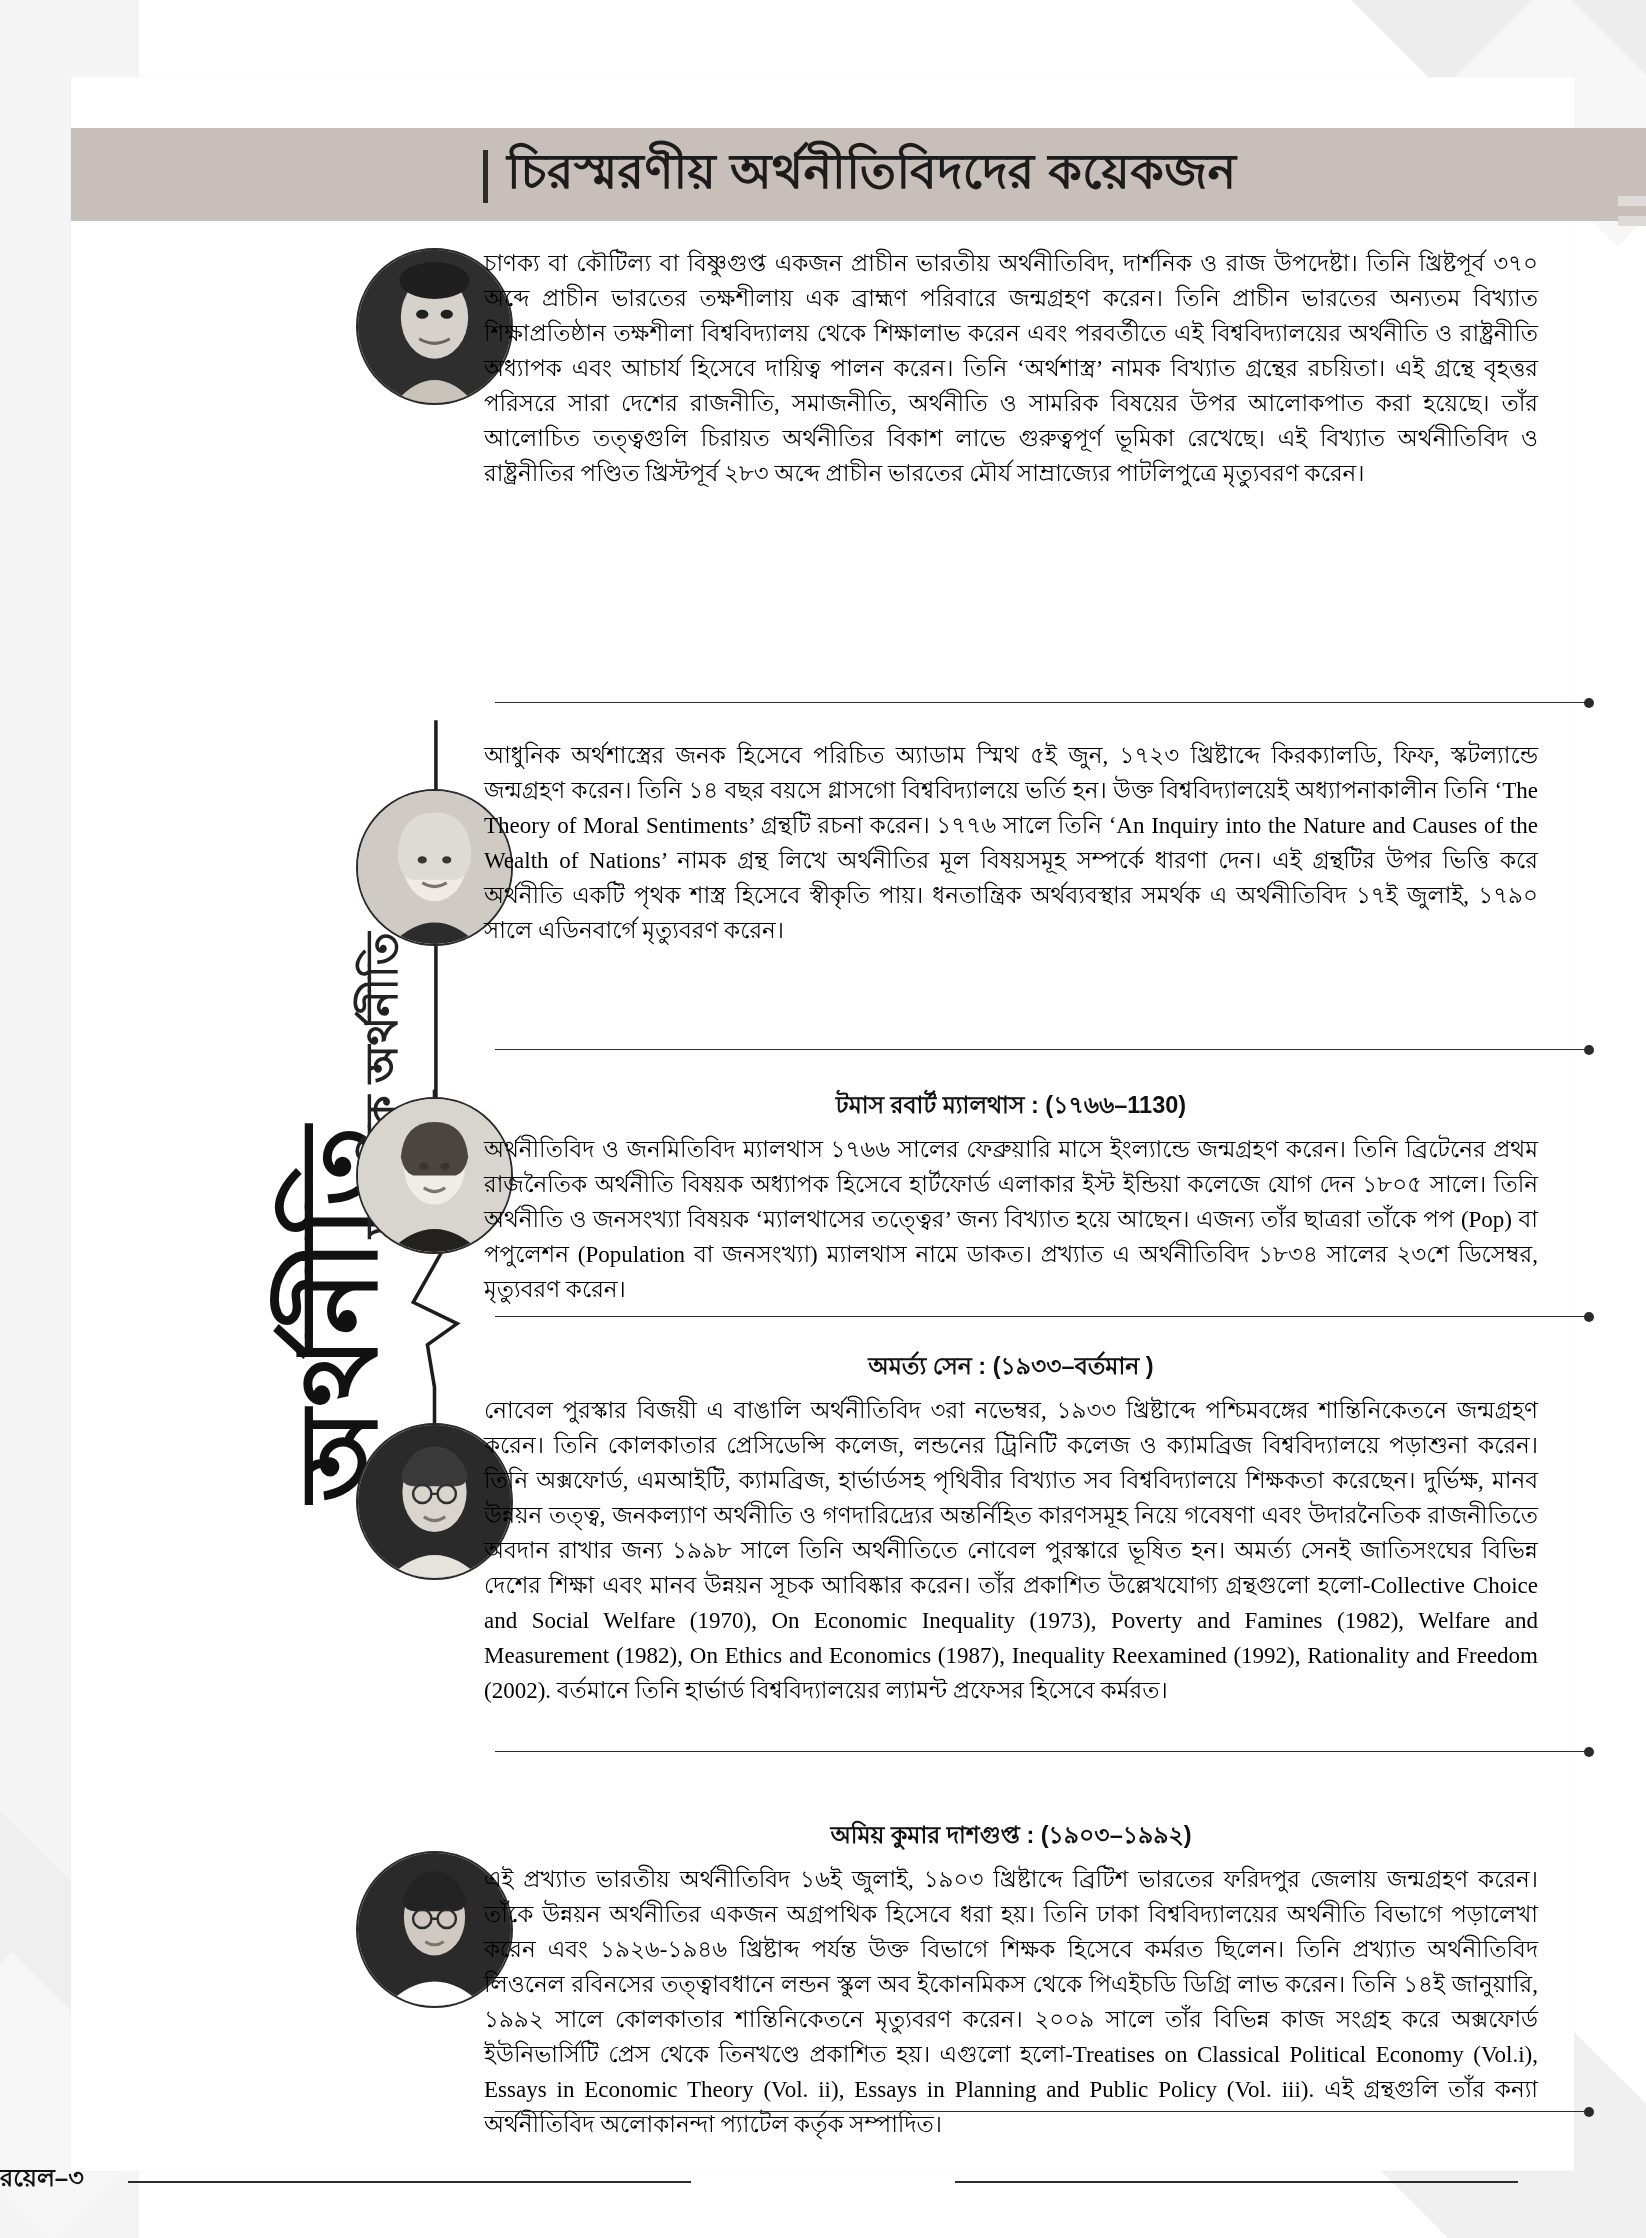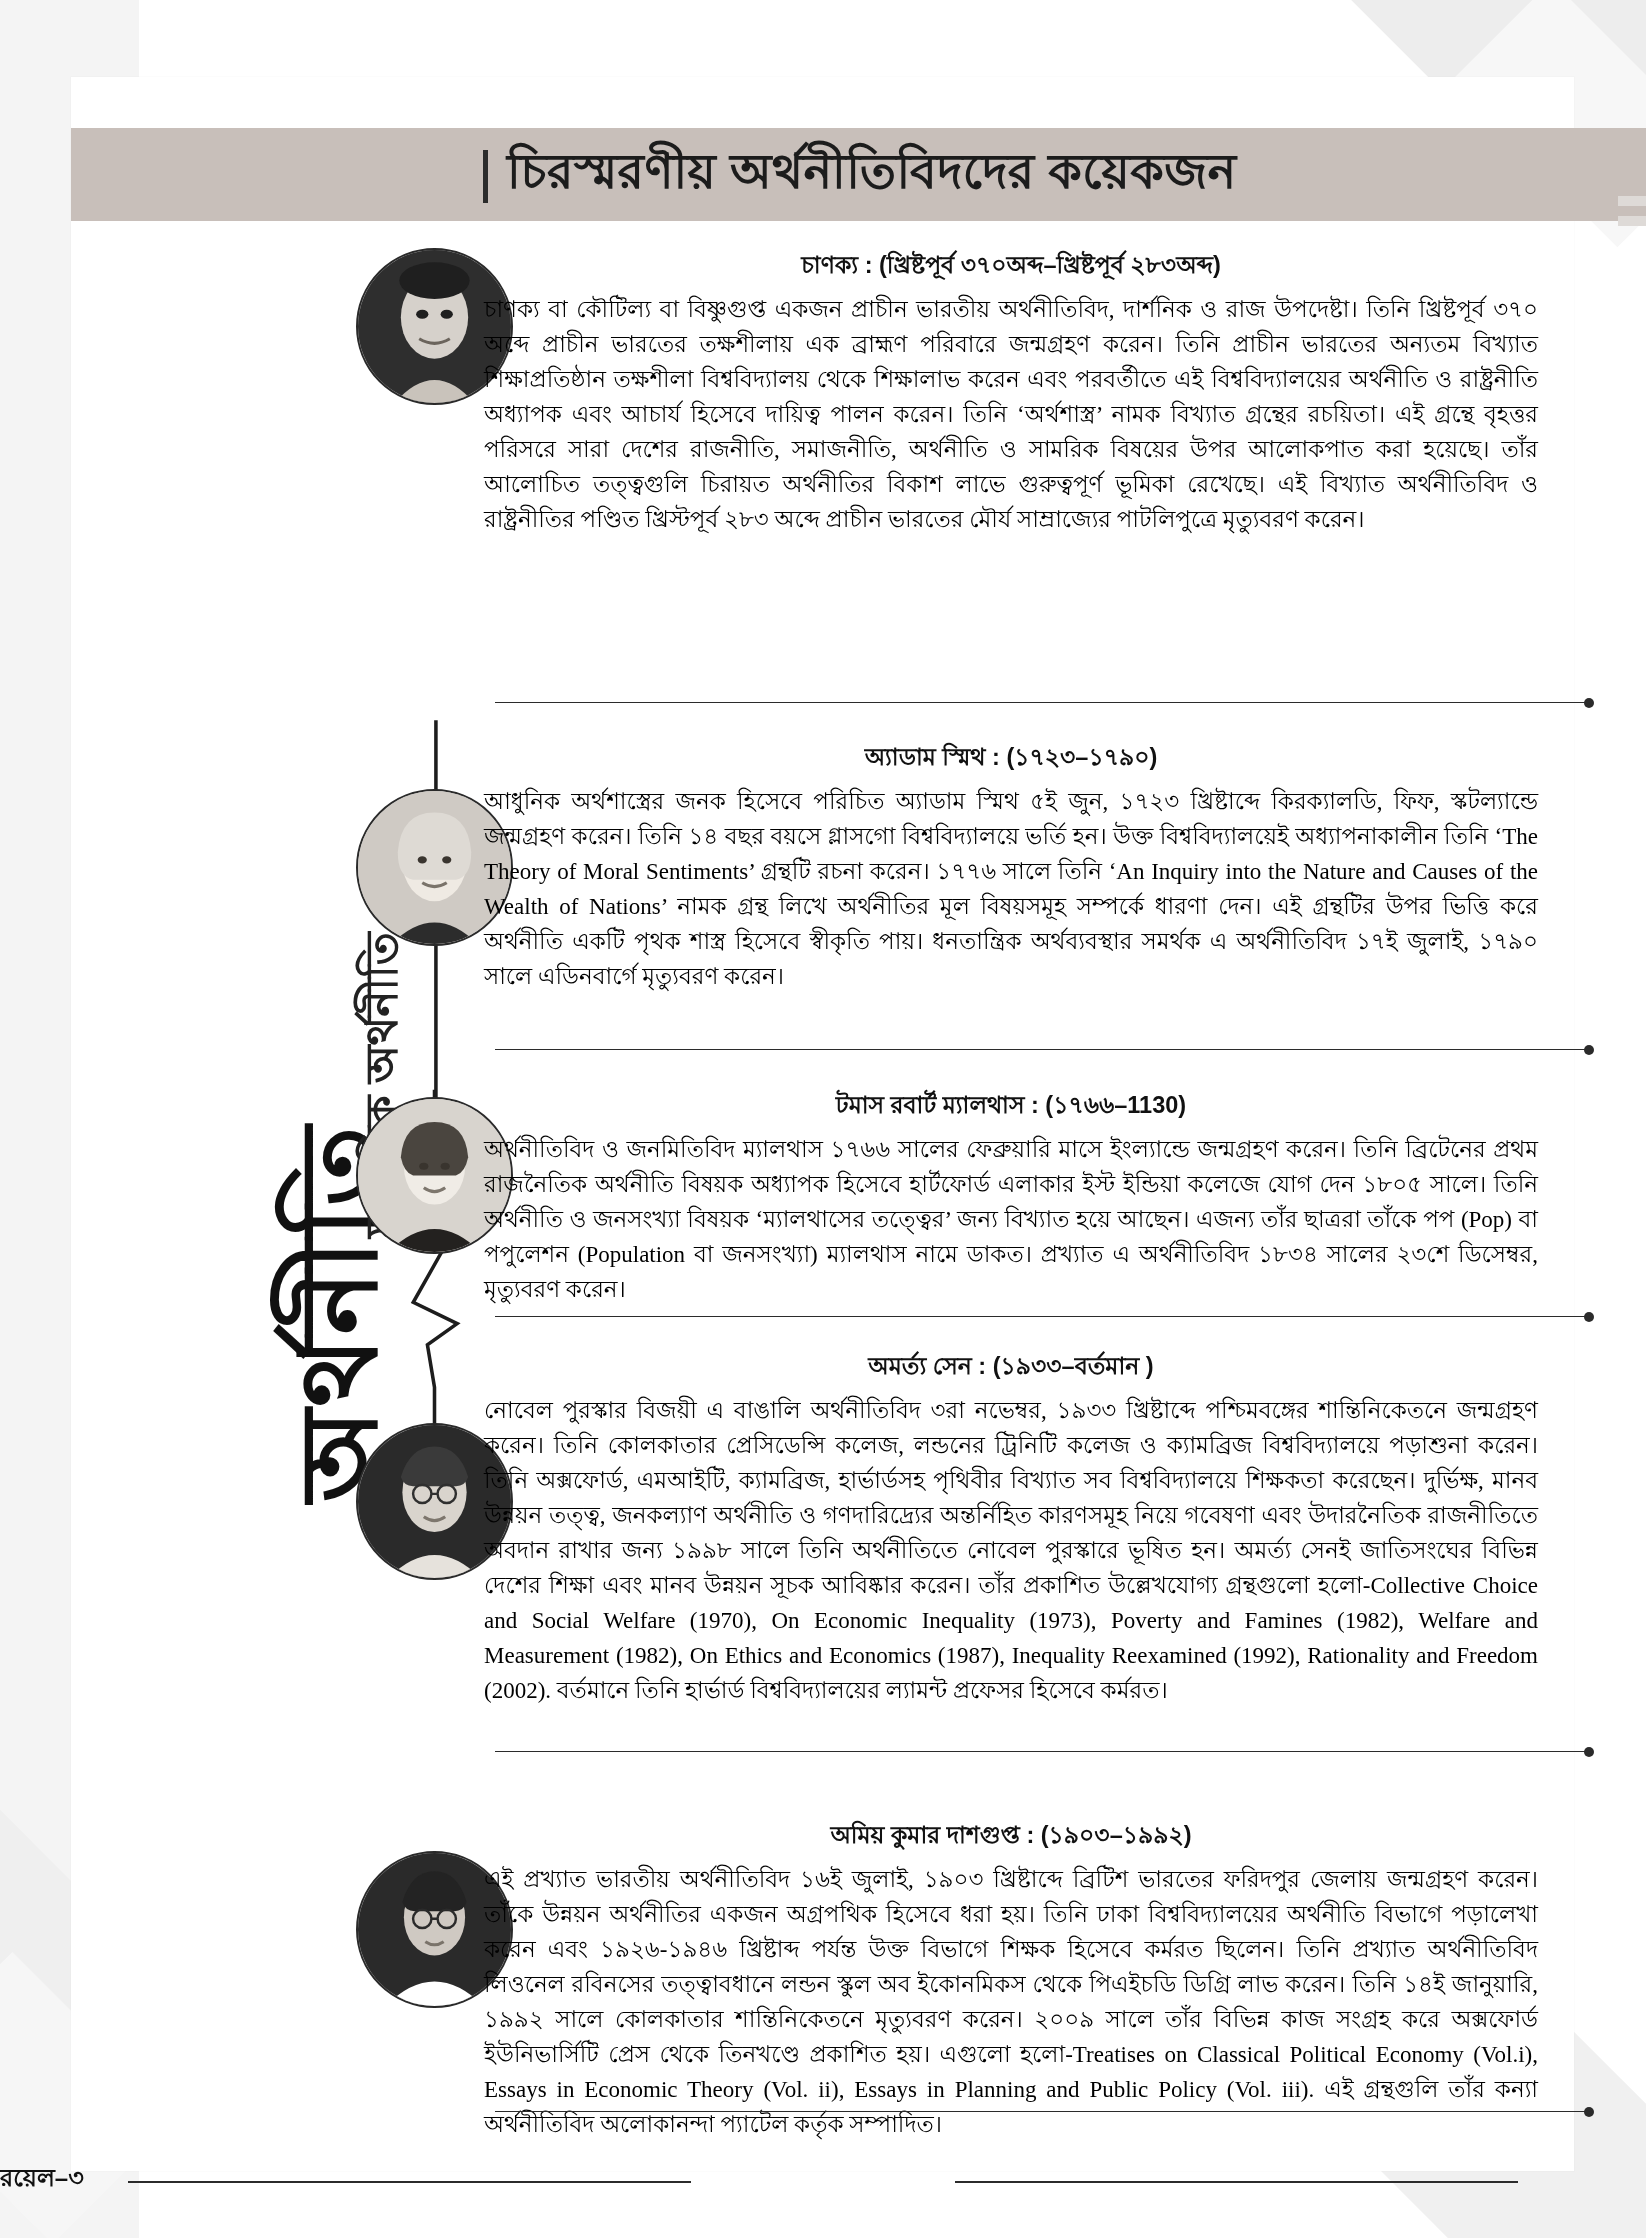--- a/index.html
+++ b/index.html
@@ -239,38 +239,36 @@
         <rect width="100" height="100" fill="#2e2e2e"></rect>
         <ellipse cx="50" cy="44" rx="22" ry="27" fill="#d6d1cb"></ellipse>
         <ellipse cx="50" cy="20" rx="23" ry="12" fill="#1f1f1f"></ellipse>
         <ellipse cx="42" cy="42" rx="4" ry="3" fill="#1f1f1f"></ellipse>
         <ellipse cx="58" cy="42" rx="4" ry="3" fill="#1f1f1f"></ellipse>
         <path d="M40 58 Q50 64 60 58" stroke="#6b645c" stroke-width="2" fill="none"></path>
         <path d="M24 100 Q50 70 76 100 Z" fill="#c9c3bb"></path>
       </svg>
     </div>
     <div class="entry" style="top:170px;">
-      <div class="entry-title">চাণক্য : (খ্রিষ্টপূর্ব ৩৭০অব্দ–খ্রিষ্টপূর্ব ২৮৩অব্দ)</div>
       <div class="entry-body">চাণক্য বা কৌটিল্য বা বিষ্ণুগুপ্ত একজন প্রাচীন ভারতীয় অর্থনীতিবিদ, দার্শনিক ও রাজ উপদেষ্টা। তিনি খ্রিষ্টপূর্ব ৩৭০ অব্দে প্রাচীন ভারতের তক্ষশীলায় এক ব্রাহ্মণ পরিবারে জন্মগ্রহণ করেন। তিনি প্রাচীন ভারতের অন্যতম বিখ্যাত শিক্ষাপ্রতিষ্ঠান তক্ষশীলা বিশ্ববিদ্যালয় থেকে শিক্ষালাভ করেন এবং পরবর্তীতে এই বিশ্ববিদ্যালয়ের অর্থনীতি ও রাষ্ট্রনীতি অধ্যাপক এবং আচার্য হিসেবে দায়িত্ব পালন করেন। তিনি ‘অর্থশাস্ত্র’ নামক বিখ্যাত গ্রন্থের রচয়িতা। এই গ্রন্থে বৃহত্তর পরিসরে সারা দেশের রাজনীতি, সমাজনীতি, অর্থনীতি ও সামরিক বিষয়ের উপর আলোকপাত করা হয়েছে। তাঁর আলোচিত তত্ত্বগুলি চিরায়ত অর্থনীতির বিকাশ লাভে গুরুত্বপূর্ণ ভূমিকা রেখেছে। এই বিখ্যাত অর্থনীতিবিদ ও রাষ্ট্রনীতির পণ্ডিত খ্রিস্টপূর্ব ২৮৩ অব্দে প্রাচীন ভারতের মৌর্য সাম্রাজ্যের পাটলিপুত্রে মৃত্যুবরণ করেন।</div>
     </div>
     <div class="sep" style="top:625px;"></div>
 
     <div class="portrait" style="left:285px; top:712px; width:153px; height:153px;">
       <svg class="ph" viewBox="0 0 100 100">
         <rect width="100" height="100" fill="#cfcac4"></rect>
         <ellipse cx="50" cy="46" rx="21" ry="26" fill="#efeae3"></ellipse>
         <path d="M26 40 Q28 14 50 14 Q72 14 74 40 Q74 56 64 58 L36 58 Q26 56 26 40 Z" fill="#dedad4"></path>
         <ellipse cx="42" cy="45" rx="3" ry="2.4" fill="#3a352f"></ellipse>
         <ellipse cx="58" cy="45" rx="3" ry="2.4" fill="#3a352f"></ellipse>
         <path d="M42 60 Q50 65 58 60" stroke="#7a736a" stroke-width="2" fill="none"></path>
         <path d="M22 100 Q50 72 78 100 Z" fill="#2c2c2c"></path>
       </svg>
     </div>
     <div class="entry" style="top:662px;">
-      <div class="entry-title">অ্যাডাম স্মিথ : (১৭২৩–১৭৯০)</div>
       <div class="entry-body">আধুনিক অর্থশাস্ত্রের জনক হিসেবে পরিচিত অ্যাডাম স্মিথ ৫ই জুন, ১৭২৩ খ্রিষ্টাব্দে কিরক্যালডি, ফিফ, স্কটল্যান্ডে জন্মগ্রহণ করেন। তিনি ১৪ বছর বয়সে গ্লাসগো বিশ্ববিদ্যালয়ে ভর্তি হন। উক্ত বিশ্ববিদ্যালয়েই অধ্যাপনাকালীন তিনি ‘The Theory of Moral Sentiments’ গ্রন্থটি রচনা করেন। ১৭৭৬ সালে তিনি ‘An Inquiry into the Nature and Causes of the Wealth of Nations’ নামক গ্রন্থ লিখে অর্থনীতির মূল বিষয়সমূহ সম্পর্কে ধারণা দেন। এই গ্রন্থটির উপর ভিত্তি করে অর্থনীতি একটি পৃথক শাস্ত্র হিসেবে স্বীকৃতি পায়। ধনতান্ত্রিক অর্থব্যবস্থার সমর্থক এ অর্থনীতিবিদ ১৭ই জুলাই, ১৭৯০ সালে এডিনবার্গে মৃত্যুবরণ করেন।</div>
     </div>
     <div class="sep" style="top:972px;"></div>
 
     <div class="portrait" style="left:285px; top:1020px; width:153px; height:153px;">
       <svg class="ph" viewBox="0 0 100 100">
         <rect width="100" height="100" fill="#d8d4ce"></rect>
         <ellipse cx="50" cy="44" rx="20" ry="25" fill="#f0ece6"></ellipse>
         <path d="M28 38 Q30 15 50 15 Q70 15 72 38 Q70 48 64 50 L36 50 Q30 48 28 38 Z" fill="#4a453f"></path>
         <ellipse cx="43" cy="44" rx="3" ry="2.3" fill="#39342e"></ellipse>

